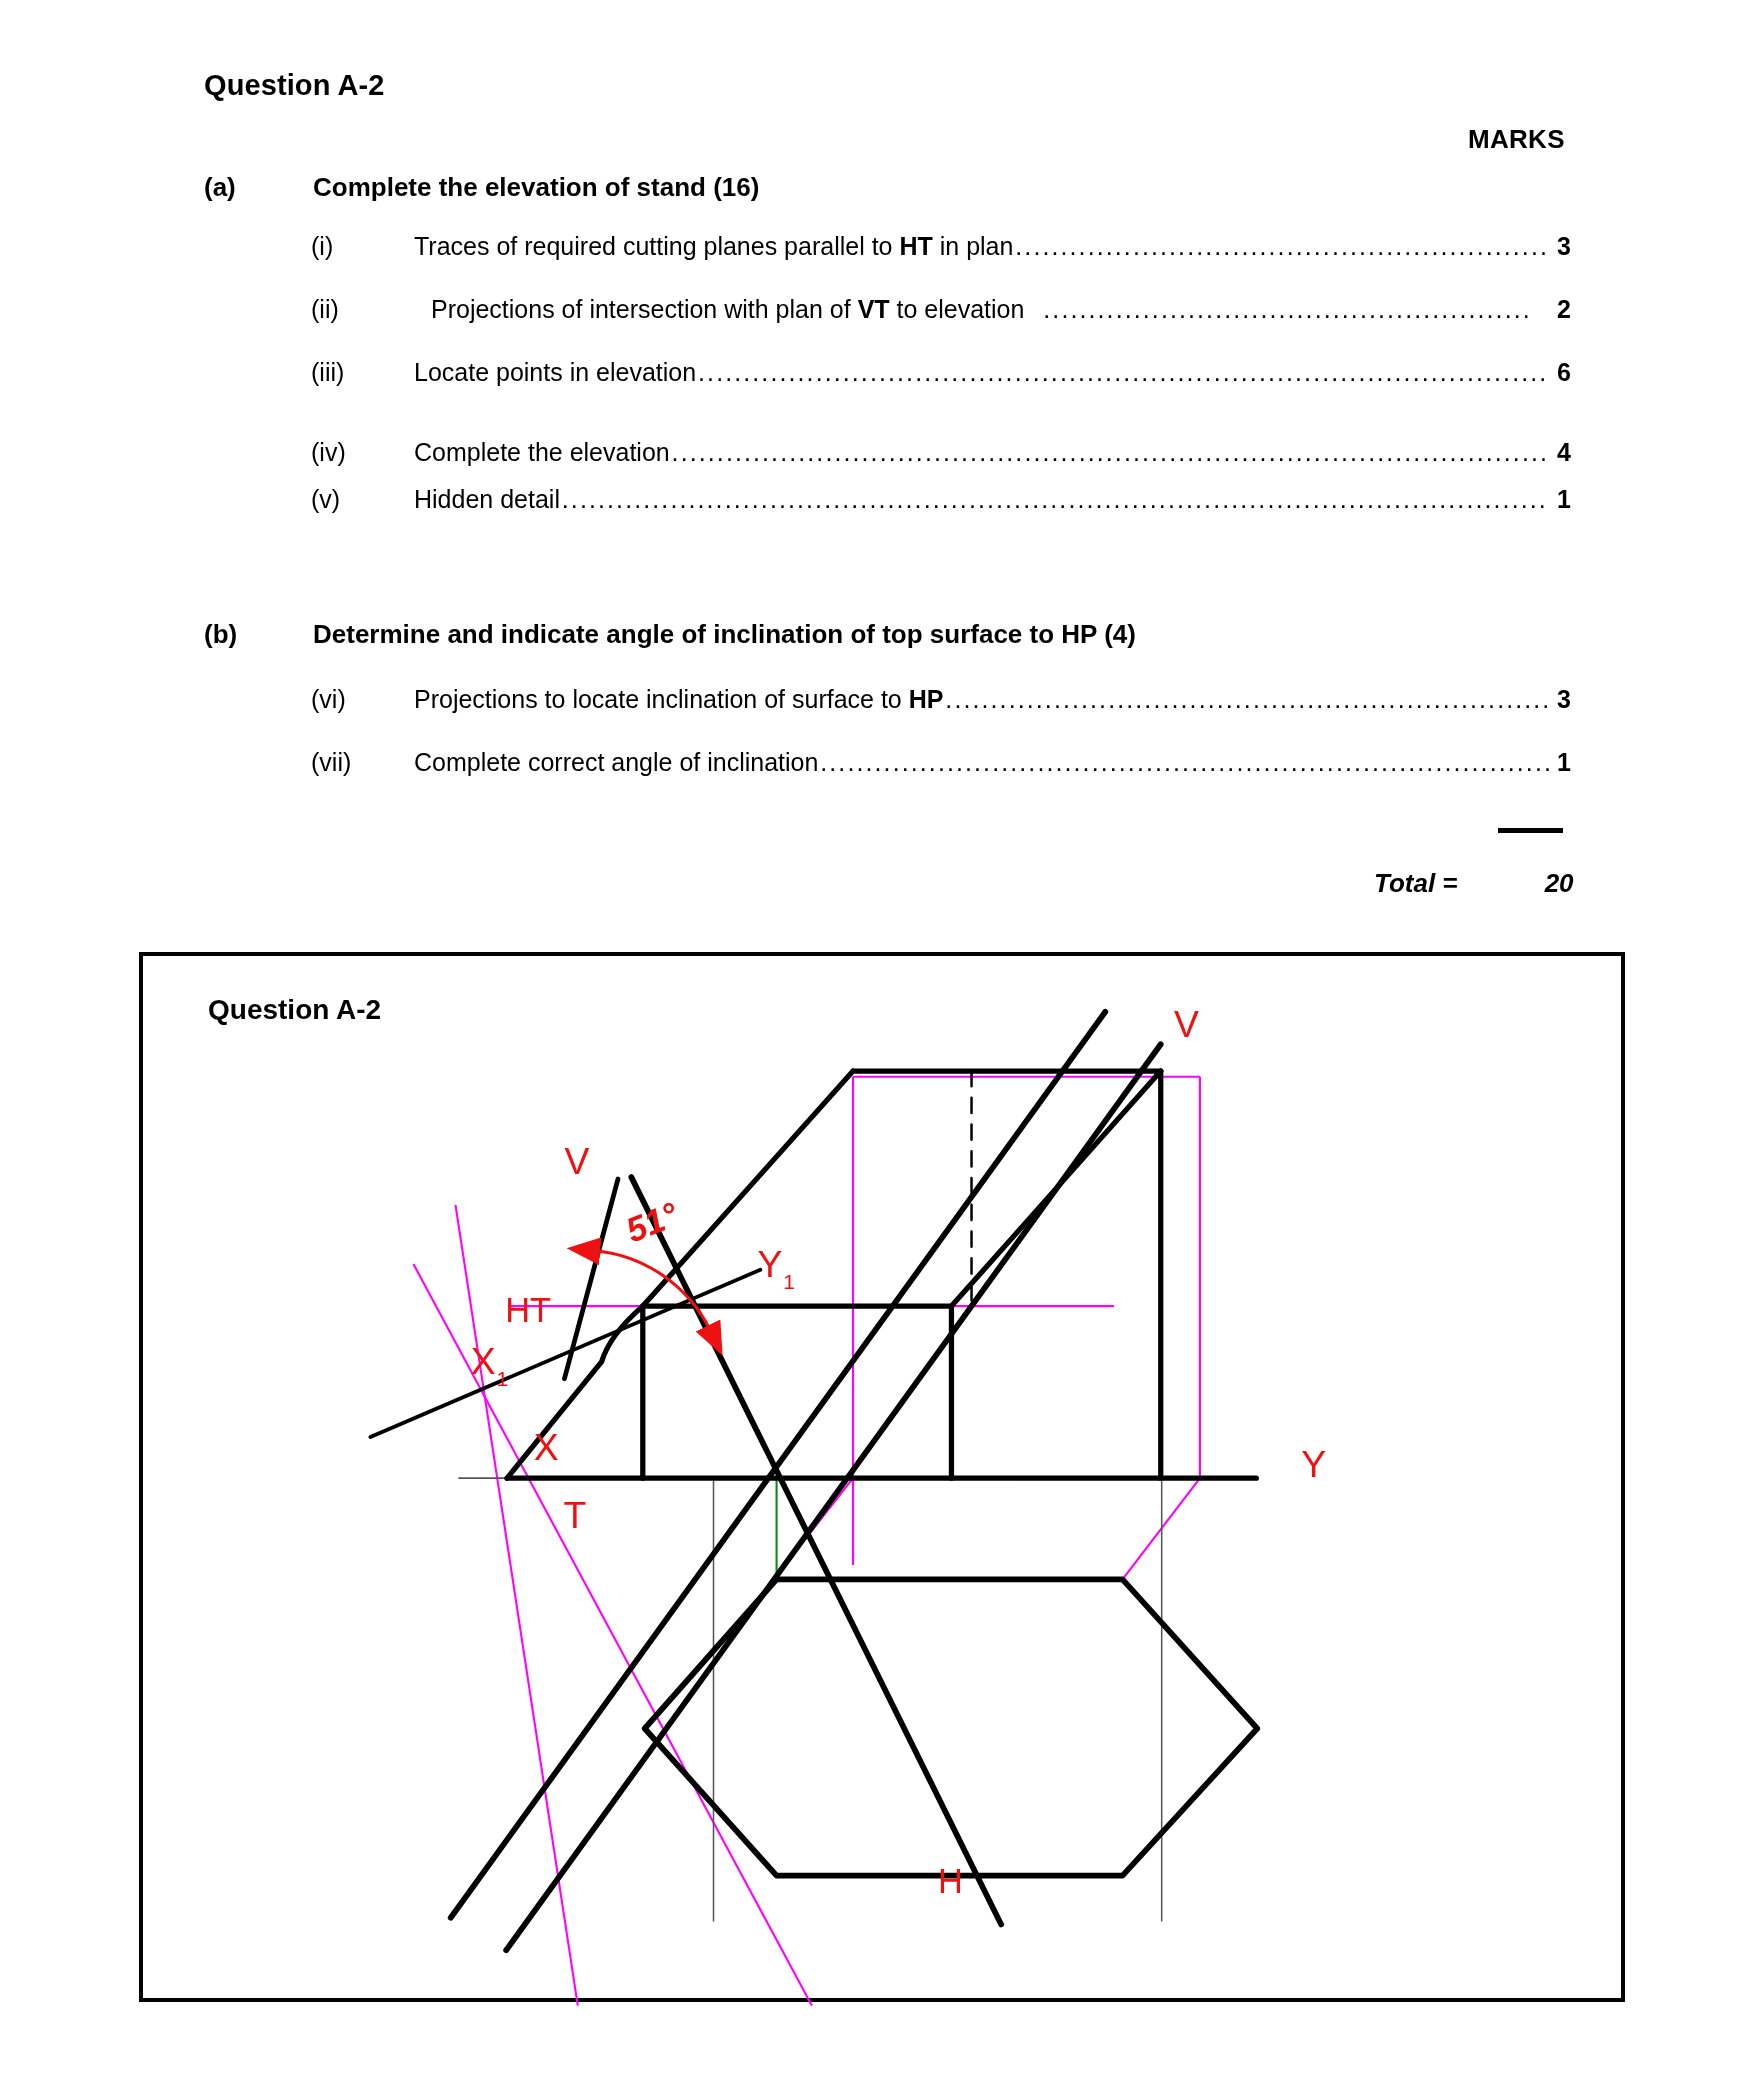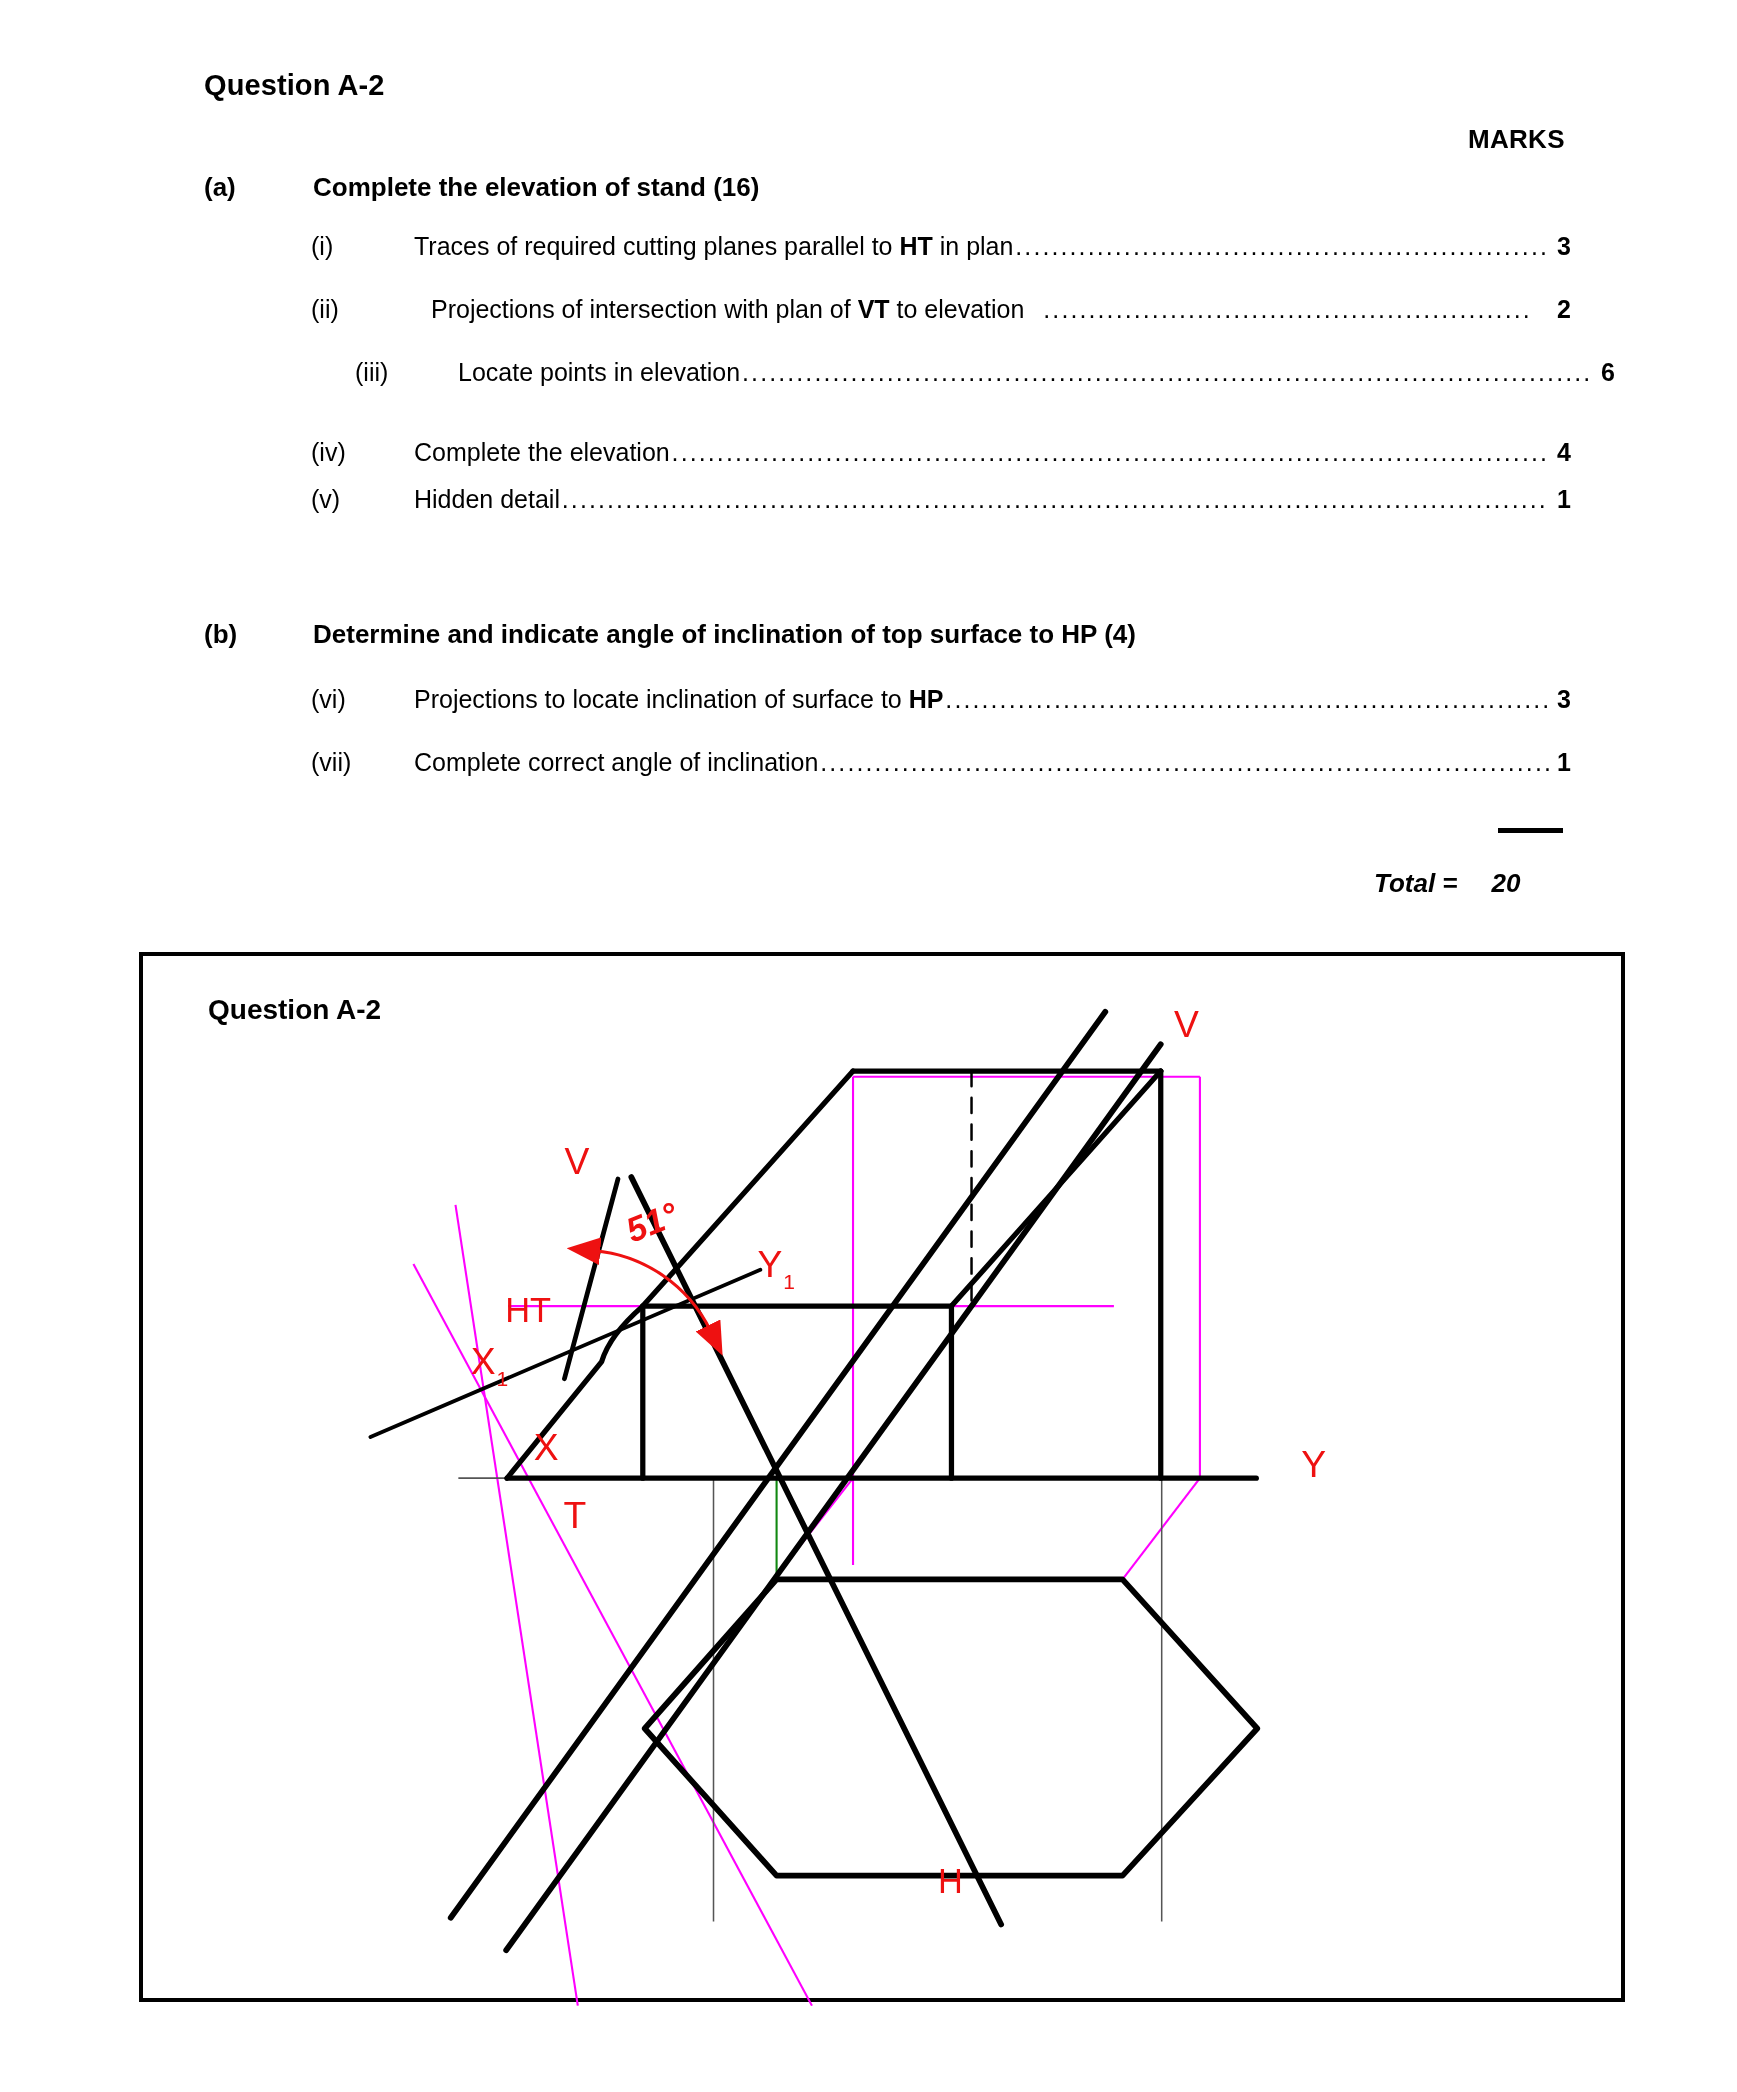--- a/index.html
+++ b/index.html
@@ -108,22 +108,22 @@
     position: absolute;
     left: 1374px;
     top: 868px;
     font-size: 26px;
     font-weight: bold;
     font-style: italic;
   }
   .total-row .tv {
     display: inline-block;
     width: 67px;
-    text-align: center;
-    margin-left: 15px;
+    text-align: right;
+    margin-left: 49px;
   }
 
   
   .draw-frame {
     position: absolute;
     left: 139px;
     top: 952px;
     width: 1486px;
     height: 1050px;
     border: 4.8px solid #000;
@@ -165,21 +165,21 @@
     <span class="mark">3</span>
   </div>
 
   <div class="item" style="top:295px;gap:17px;">
     <span class="num">(ii)</span>
     <span class="txt"><span>Projections of intersection with plan of </span><b>VT</b><span> to elevation </span></span>
     <span class="dots">..........................................................................................................................................</span>
     <span class="mark">2</span>
   </div>
 
-  <div class="item" style="top:358px;margin-left:44px;">
+  <div class="item" style="top:358px;">
     <span class="num">(iii)</span>
     <span class="txt"><span>Locate points in elevation </span><b></b><span></span></span>
     <span class="dots">..........................................................................................................................................</span>
     <span class="mark">6</span>
   </div>
 
   <div class="item" style="top:438px;">
     <span class="num">(iv)</span>
     <span class="txt"><span>Complete the elevation </span><b></b><span></span></span>
     <span class="dots">..........................................................................................................................................</span>

